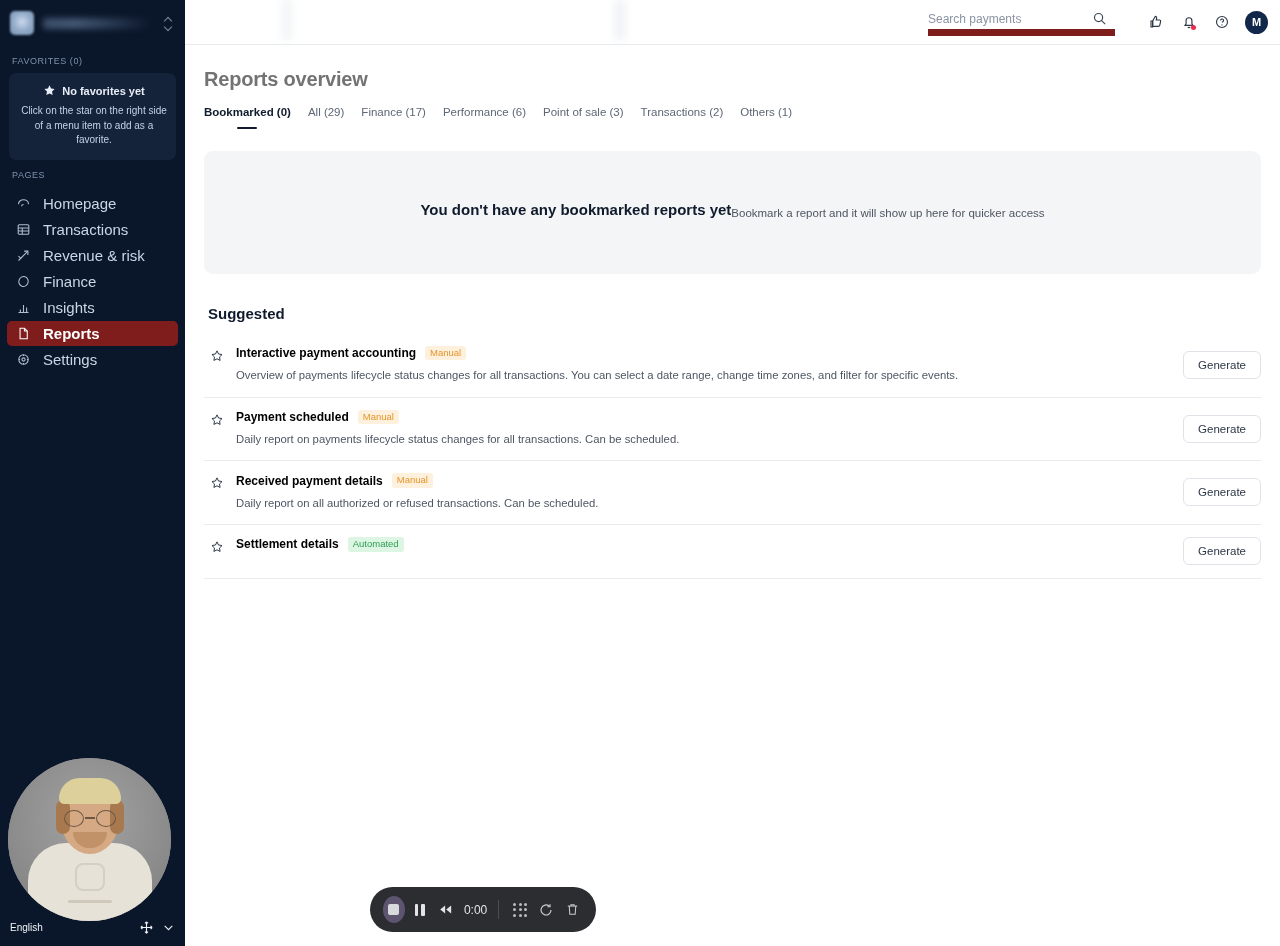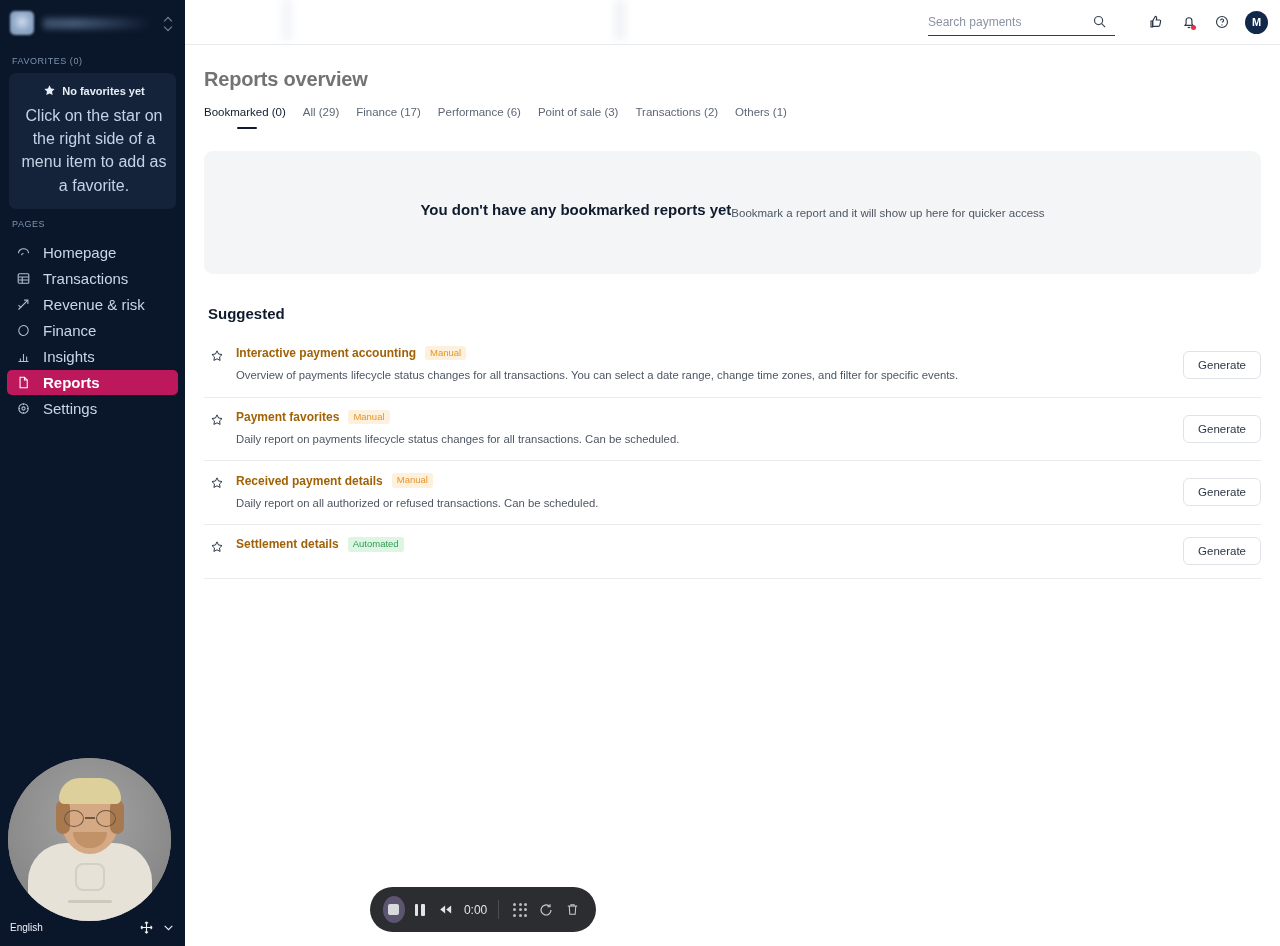--- a/index.html
+++ b/index.html
@@ -58,52 +58,52 @@
   .fav-card {
     background: #15233a; border-radius: 7px;
     padding: 11px 7px 12px 10px; margin: 0 2px;
   }
   .fav-title {
     display: flex; align-items: center; justify-content: center; gap: 6px;
     color: #e8eef7; font-size: 11px; font-weight: 700; margin-bottom: 7px;
   }
   .fav-star { width: 13px; height: 13px; display: block; }
   .fav-sub {
-    color: #c3d2e4; font-size: 16px; line-height: 1.45; text-align: center;
+    color: #c3d2e4; font-size: 10px; line-height: 1.45; text-align: center;
   }
   .nav { margin-top: 4px; }
   .nav-item {
     display: flex; align-items: center; gap: 12px;
     height: 25px; margin: 0 0 1px 0; padding: 0 9px;
     border-radius: 5px; color: #c8d6e7; font-size: 15px;
     cursor: pointer;
     text-align: center;
   }
   .nav-item .ni { width: 15px; height: 15px; flex: 0 0 15px; display: block; opacity: .88; }
-  .nav-item.active { background: #be185d; color: #ffffff; font-weight: 700; }
+  .nav-item.active { background: #7f1d1d; color: #ffffff; font-weight: 700; }
   .nav-item.active .ni { opacity: 1; }
 
   
   .main { flex: 1; height: 946px; background: #ffffff; position: relative; }
   .topbar {
     height: 45px; border-bottom: 1px solid #e8ebee;
     display: flex; align-items: center; position: relative;
   }
   .top-blur-a {
     position: absolute; left: 98px; top: 0; width: 8px; height: 40px;
     background: #eef1f5; filter: blur(4px);
   }
   .top-blur-b {
     position: absolute; left: 430px; top: 0; width: 10px; height: 40px;
     background: #eef1f5; filter: blur(4px);
   }
   .top-right { margin-left: auto; display: flex; align-items: center; gap: 0; padding-right: 12px; }
   .search-payments {
     display: flex; align-items: center; width: 187px;
-    border-bottom: 1px solid #7f1d1d; height: 28px; margin-right: 24px;
+    border-bottom: 7px solid #7f1d1d; height: 28px; margin-right: 24px;
   }
   .search-payments input {
     border: 0; outline: 0; flex: 1; font-size: 12px; color: #4a5563;
     font-family: "Liberation Sans", sans-serif; background: transparent;
   }
   .search-payments input::placeholder { color: #8a94a3; }
   .icon-btn {
     width: 33px; height: 33px; display: flex; align-items: center; justify-content: center;
     position: relative; cursor: pointer;
   }
@@ -133,21 +133,21 @@
     border: 0; outline: 0; flex: 1; font-size: 11.5px; color: #3c4654;
     font-family: "Liberation Sans", sans-serif; background: transparent;
   }
   .search-reports input::placeholder { color: #9aa3b0; }
 
   .tabs { display: flex; align-items: flex-start; gap: 0; position: relative; }
   .tab {
     font-size: 11.5px; color: #5d6775; padding: 0 17px 0 0; cursor: pointer;
     position: relative; padding-bottom: 16px;
   }
-  .tab.active { color: #0f1b2d; font-weight: 400; }
+  .tab.active { color: #0f1b2d; font-weight: 700; }
   .tab.active::after {
     content: ""; position: absolute; left: 33px; bottom: 5px;
     width: 20px; height: 2.5px; background: #0f1b2d; border-radius: 2px;
   }
 
   .empty-panel {
     margin-top: 17px;
     height: 123px; background: #f4f5f6; border-radius: 9px;
     display: flex; flex-direction: row; align-items: center; justify-content: center;
   }
@@ -160,21 +160,21 @@
   }
   .report-row {
     display: flex; align-items: flex-start; gap: 0;
     padding: 12px 0 13px 0; border-bottom: 1px solid #e9ecef;
   }
   .row-star {
     width: 14px; height: 14px; flex: 0 0 14px; margin: 3px 12px 0 6px; cursor: pointer;
   }
   .row-body { flex: 1; }
   .row-head { display: flex; align-items: center; gap: 9px; margin-bottom: 8px; }
-  .row-name { font-size: 12px; font-weight: 700; color: #a16207; }
+  .row-name { font-size: 12px; font-weight: 700; color: #000000; }
   .badge {
     font-size: 9.5px; padding: 2px 5px; border-radius: 3px; line-height: 1.1;
   }
   .badge.manual { background: #fdf0dc; color: #e8952a; }
   .badge.automated { background: #ddf5e3; color: #2f9e52; }
   .row-desc { font-size: 11.3px; color: #4d5663; line-height: 1.35; }
   .generate-btn {
     flex: 0 0 auto; margin-left: 16px; align-self: center;
     border: 1px solid #dfe3e8; background: #fff; border-radius: 6px;
     font-size: 11.5px; color: #2c3747; padding: 7px 14px; cursor: pointer;
@@ -425,21 +425,21 @@
           </div>
           <button class="generate-btn">Generate</button>
         </div>
 
         <div class="report-row">
           <svg class="row-star" viewBox="0 0 24 24" fill="none" stroke="#2c3747" stroke-width="1.7">
               <path d="M12 3.2l2.65 5.4 5.95.87-4.3 4.2 1.02 5.93L12 16.8l-5.32 2.8 1.02-5.93-4.3-4.2 5.95-.87z"></path>
             </svg>
           <div class="row-body">
             <div class="row-head">
-              <span class="row-name">Payment favorites</span>
+              <span class="row-name">Payment scheduled</span>
               <span class="badge manual">Manual</span>
             </div>
             <div class="row-desc">Daily report on payments lifecycle status changes for all transactions. Can be scheduled.</div>
           </div>
           <button class="generate-btn">Generate</button>
         </div>
 
         <div class="report-row">
           <svg class="row-star" viewBox="0 0 24 24" fill="none" stroke="#2c3747" stroke-width="1.7">
               <path d="M12 3.2l2.65 5.4 5.95.87-4.3 4.2 1.02 5.93L12 16.8l-5.32 2.8 1.02-5.93-4.3-4.2 5.95-.87z"></path>

